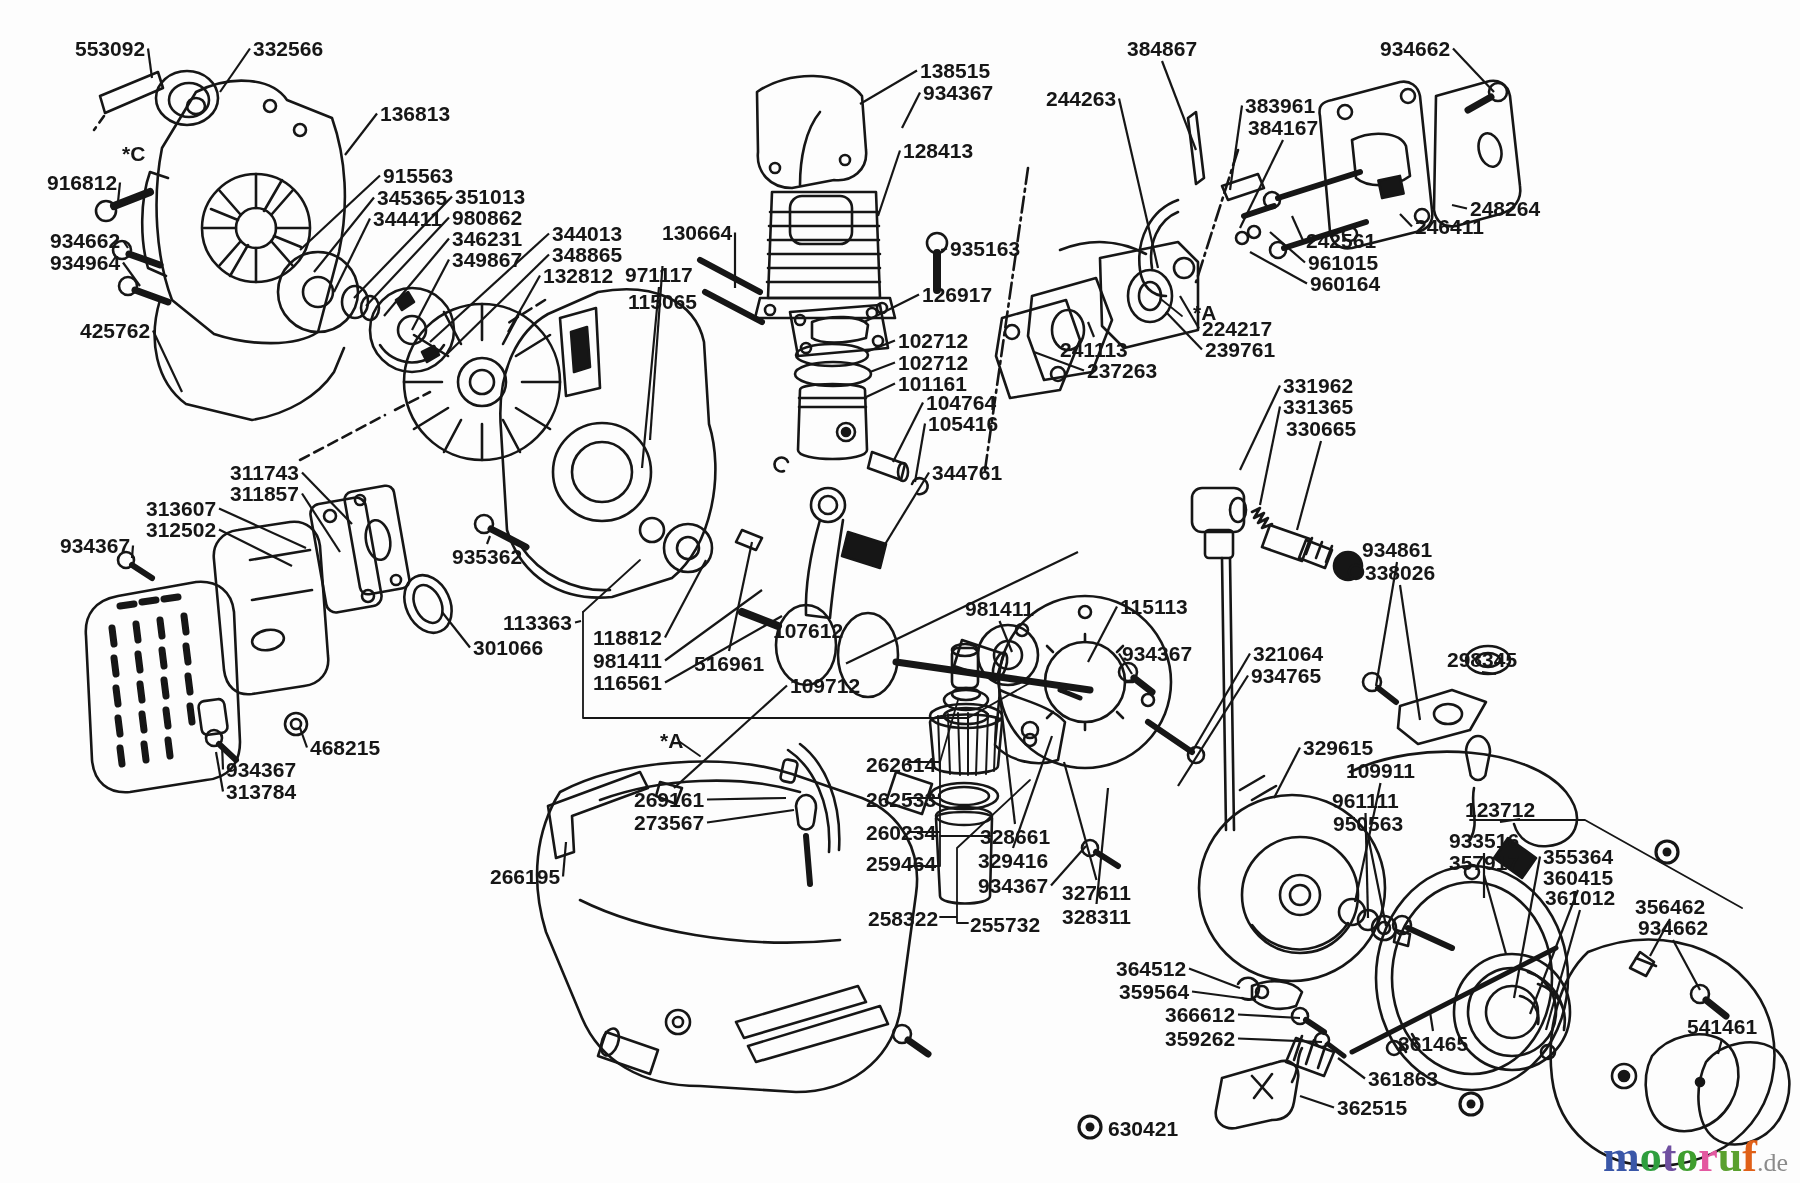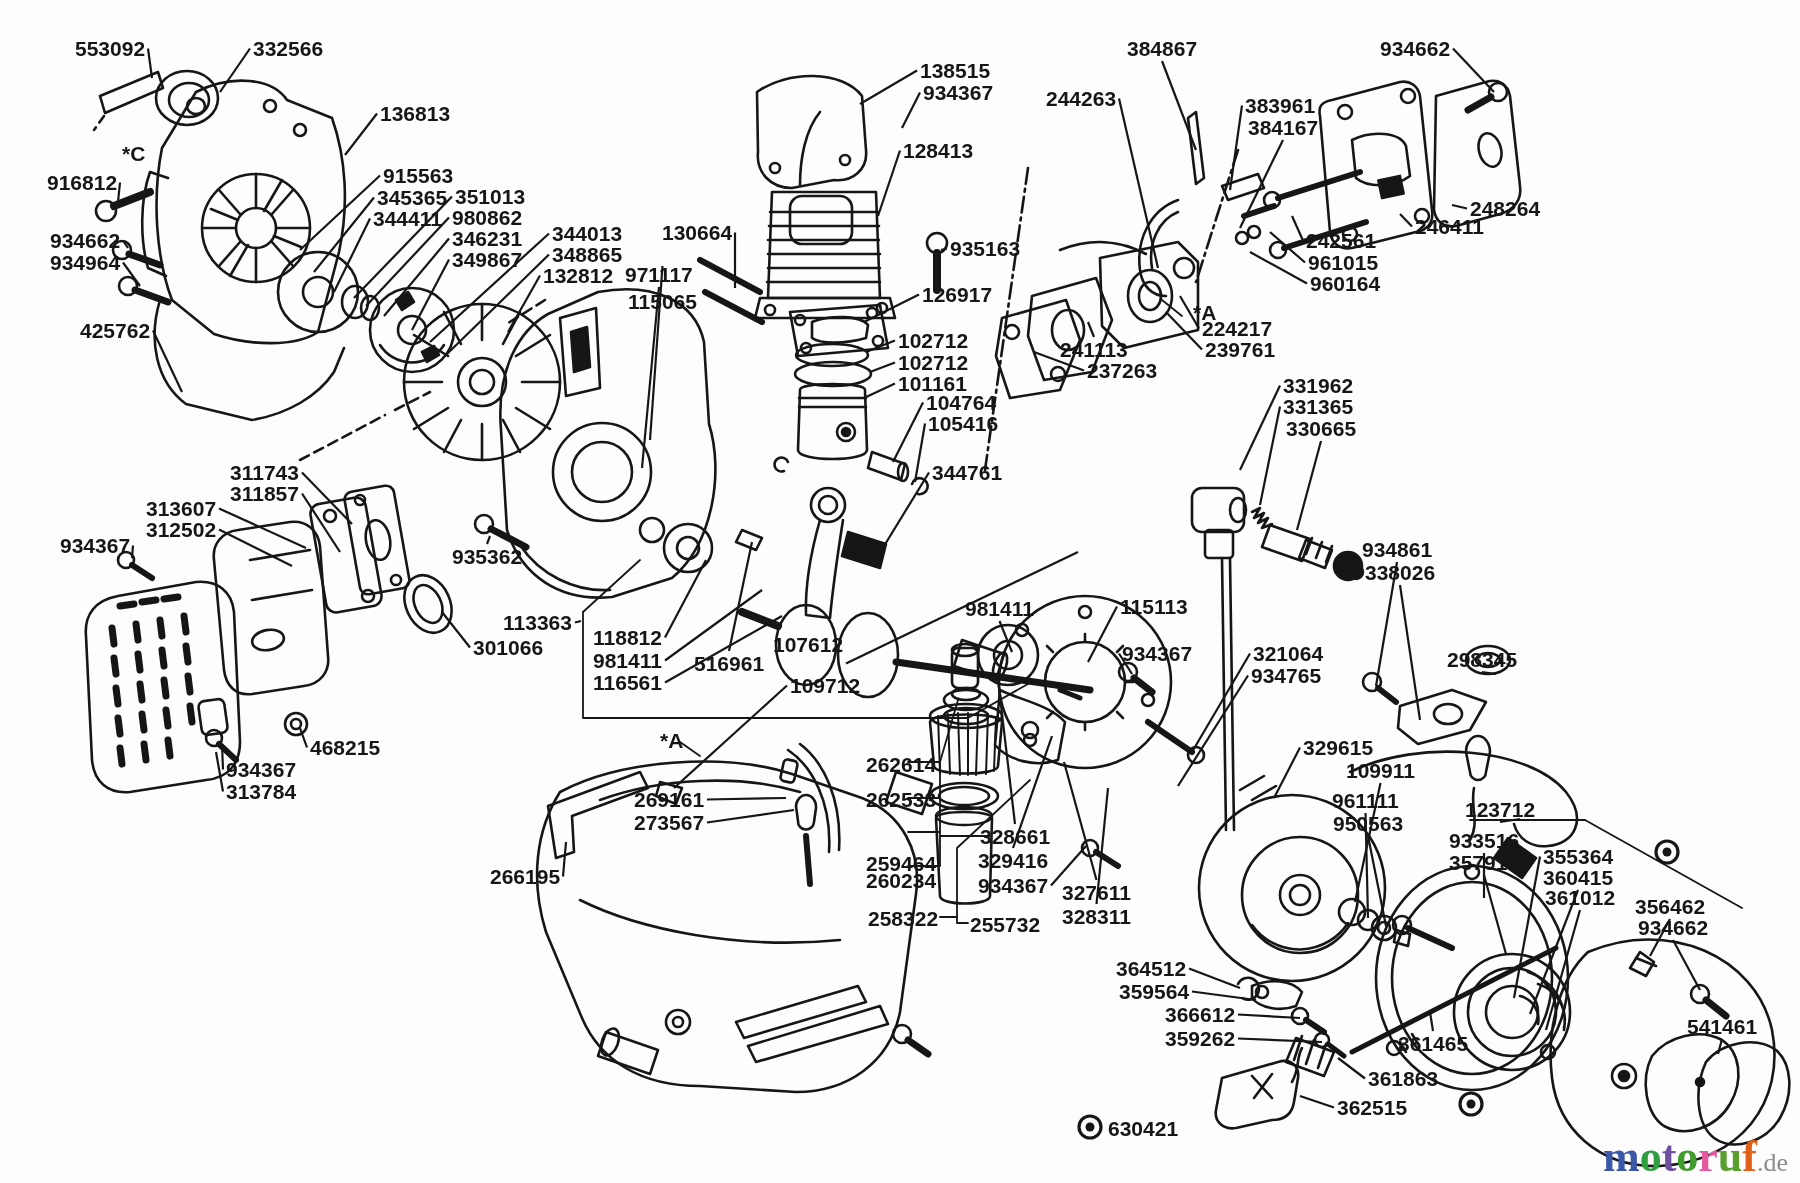--- a/index.html
+++ b/index.html
@@ -498,37 +498,37 @@
       <div class="lbl" style="left: 146px; top: 498px;">313607</div>
       <div class="lbl" style="left: 146px; top: 519px;">312502</div>
       <div class="lbl" style="left: 60px; top: 535px;">934367</div>
       <div class="lbl" style="left: 452px; top: 546px;">935362</div>
       <div class="lbl" style="left: 503px; top: 612px;">113363</div>
       <div class="lbl" style="left: 473px; top: 637px;">301066</div>
       <div class="lbl" style="left: 593px; top: 627px;">118812</div>
       <div class="lbl" style="left: 593px; top: 650px;">981411</div>
       <div class="lbl" style="left: 593px; top: 672px;">116561</div>
       <div class="lbl" style="left: 694px; top: 653px;">516961</div>
-      <div class="lbl" style="left: 773px; top: 634px;">107612</div>
+      <div class="lbl" style="left: 773px; top: 620px;">107612</div>
       <div class="lbl" style="left: 790px; top: 675px;">109712</div>
       <div class="lbl" style="left: 965px; top: 598px;">981411</div>
       <div class="lbl" style="left: 1120px; top: 596px;">115113</div>
       <div class="lbl" style="left: 1122px; top: 643px;">934367</div>
       <div class="lbl" style="left: 1253px; top: 643px;">321064</div>
       <div class="lbl" style="left: 1251px; top: 665px;">934765</div>
       <div class="lbl" style="left: 1362px; top: 539px;">934861</div>
       <div class="lbl" style="left: 1365px; top: 562px;">338026</div>
       <div class="lbl" style="left: 1447px; top: 649px;">298345</div>
       <div class="lbl" style="left: 660px; top: 730px;">*A</div>
       <div class="lbl" style="left: 634px; top: 789px;">269161</div>
       <div class="lbl" style="left: 634px; top: 812px;">273567</div>
       <div class="lbl" style="left: 490px; top: 866px;">266195</div>
       <div class="lbl" style="left: 866px; top: 754px;">262614</div>
       <div class="lbl" style="left: 866px; top: 789px;">262533</div>
-      <div class="lbl" style="left: 866px; top: 870px;">260234</div>
+      <div class="lbl" style="left: 866px; top: 822px;">260234</div>
       <div class="lbl" style="left: 866px; top: 853px;">259464</div>
       <div class="lbl" style="left: 868px; top: 908px;">258322</div>
       <div class="lbl" style="left: 970px; top: 914px;">255732</div>
       <div class="lbl" style="left: 980px; top: 826px;">328661</div>
       <div class="lbl" style="left: 978px; top: 850px;">329416</div>
       <div class="lbl" style="left: 978px; top: 875px;">934367</div>
       <div class="lbl" style="left: 1062px; top: 882px;">327611</div>
       <div class="lbl" style="left: 1062px; top: 906px;">328311</div>
       <div class="lbl" style="left: 1303px; top: 737px;">329615</div>
       <div class="lbl" style="left: 1346px; top: 760px;">109911</div>

